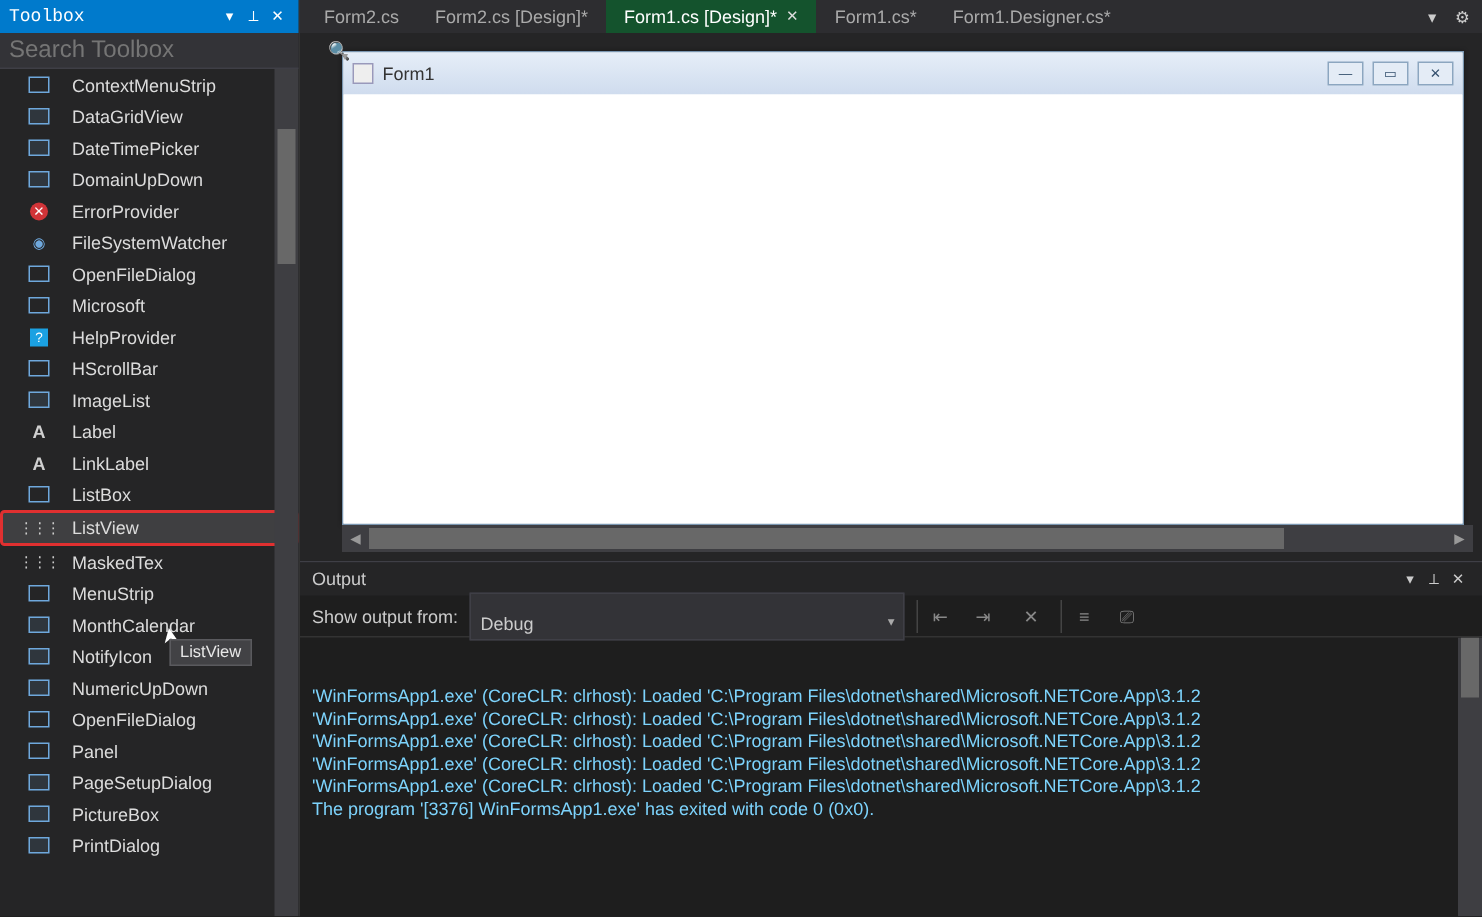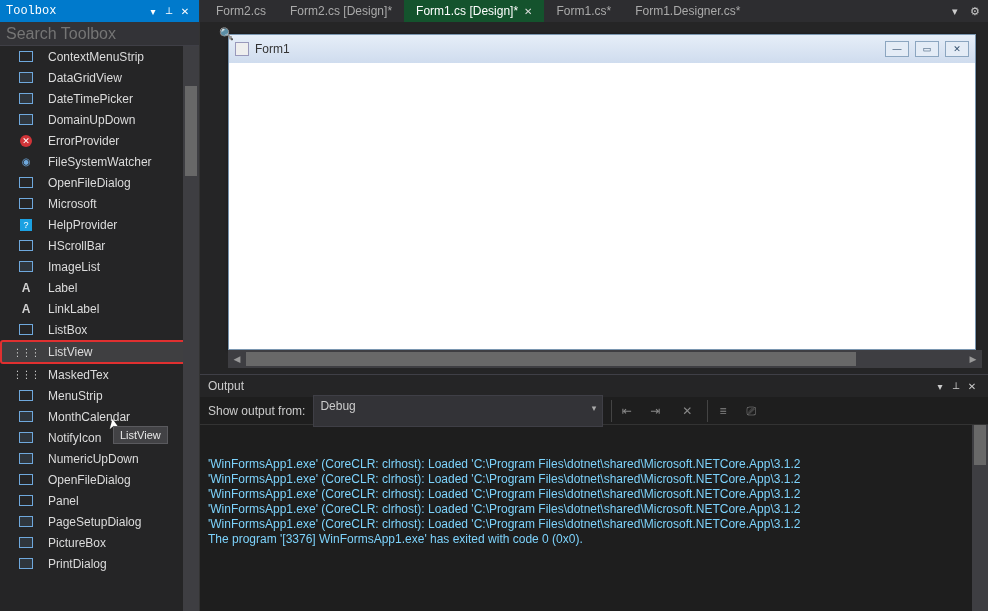--- a/index.html
+++ b/index.html
@@ -57,21 +57,21 @@
 .hs-track { flex:1; height:18px; background:#3e3e42; position:relative; }
 .hs-thumb { position:absolute; left:0; top:2px; height:14px; width:85%; background:#686868; }
 
 
 .output { height:237px; border-top:1px solid #3f3f46; background:#1e1e1e; display:flex; flex-direction:column; }
 .out-hdr { height:22px; background:#252526; display:flex; align-items:center; padding:0 8px; color:#ccc; }
 .out-hdr .t { flex:1; }
 .out-hdr .btn { width:16px; text-align:center; font-size:10px; cursor:pointer; }
 .out-tb { height:28px; display:flex; align-items:center; padding:0 8px; gap:8px; border-bottom:1px solid #333; }
 .out-tb label { color:#ccc; }
-.out-sel { background:#333337; border:1px solid #3f3f46; color:#ccc; height:32px; width:290px; padding:13px 6px; position:relative; display:flex; align-items:flex-end; }
+.out-sel { background:#333337; border:1px solid #3f3f46; color:#ccc; height:32px; width:290px; padding:13px 6px; position:relative; display:flex; align-items:flex-start; }
 .out-sel::after { content:"▾"; position:absolute; right:6px; font-size:9px; color:#aaa; }
 .out-ico { width:24px; height:22px; color:#888; text-align:center; cursor:pointer; font-size:12px; line-height:22px; }
 .out-ico.sep { border-left:1px solid #444; padding-left:6px; }
 .out-body { flex:1; padding:4px 8px; font-family:Consolas,monospace; font-size:12px; color:#7dd3fc; overflow:hidden; white-space:pre; position:relative; }
 .out-line { height:15px; }
 .out-vscroll { position:absolute; right:0; top:0; width:16px; height:100%; background:#3e3e42; }
 .out-vthumb { position:absolute; right:2px; top:0; width:12px; height:40px; background:#686868; }
 </style>
 </head>
 <body>

